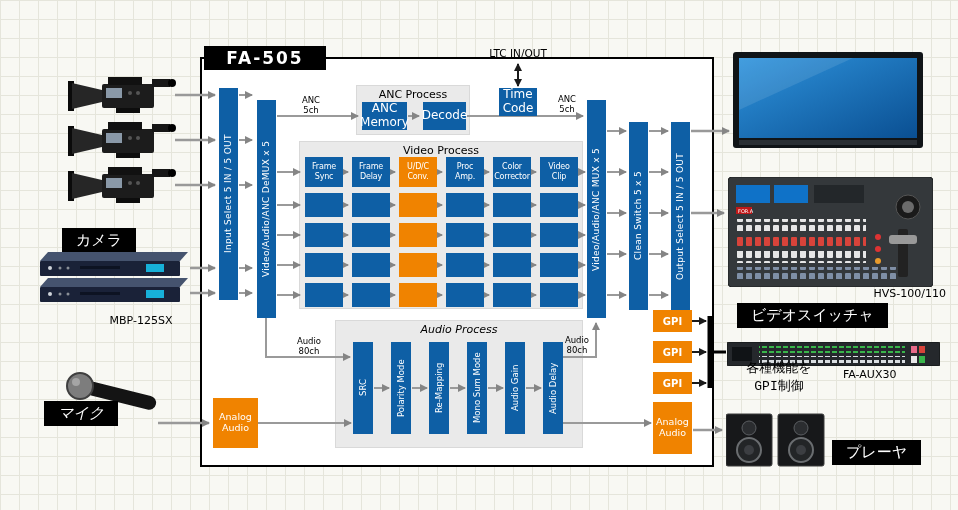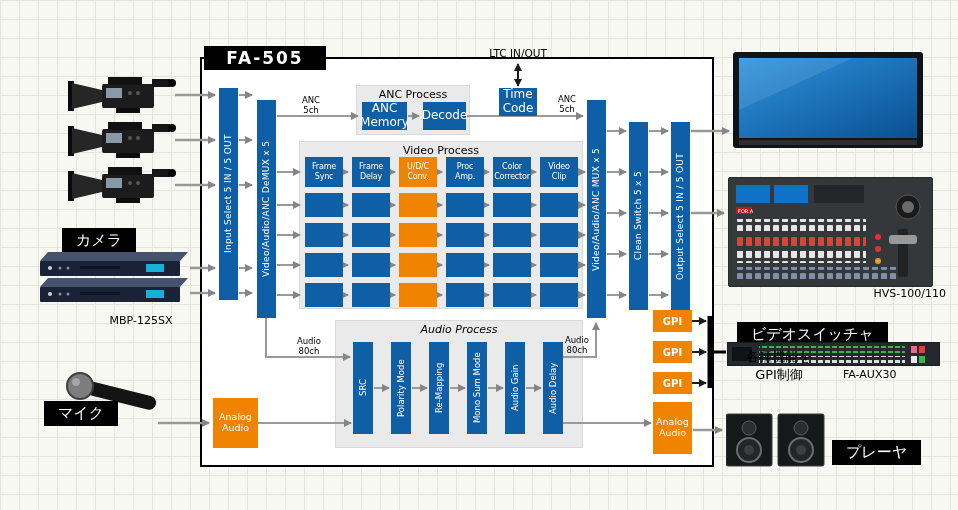--- a/index.html
+++ b/index.html
@@ -301,21 +301,21 @@
   </div>
   <div class="model" style="left:95px;top:314px;width:92px;text-align:center;">MBP-125SX</div>
 
   <div class="dev" style="left:64px;top:366px;">
     <svg width="100" height="52" viewBox="0 0 100 52">
       <rect x="22" y="14" width="72" height="14" rx="7" fill="#141414" transform="rotate(14 22 21)"></rect>
       <circle cx="16" cy="20" r="13" fill="#7d7d7d" stroke="#3f3f3f" stroke-width="2"></circle>
       <circle cx="12" cy="16" r="4" fill="#a5a5a5"></circle>
     </svg>
   </div>
-  <div class="lbl" style="left:44px;top:401px;">マイク</div>
+  <div class="lbl" style="left:44px;top:401px;font-style:italic;">マイク</div>
 
   <div class="dev" style="left:733px;top:52px;">
     <svg width="190" height="96" viewBox="0 0 190 96">
       <defs>
         <linearGradient id="scr" x1="0" y1="0" x2="1" y2="1">
           <stop offset="0" stop-color="#2e93dc"></stop>
             <stop offset="1" stop-color="#0a4f92"></stop>
         </linearGradient>
       </defs>
       <rect x="0" y="0" width="190" height="96" rx="3" fill="#101417"></rect>
@@ -351,21 +351,21 @@
       <circle cx="180" cy="30" r="12" fill="#1a1a1a" stroke="#555"></circle>
       <circle cx="180" cy="30" r="6" fill="#6b6b6b"></circle>
       <rect x="170" y="52" width="10" height="48" rx="2" fill="#222"></rect>
       <rect x="161" y="58" width="28" height="9" rx="3" fill="#999"></rect>
       <circle cx="150" cy="60" r="3" fill="#d33"></circle>
         <circle cx="150" cy="72" r="3" fill="#d33"></circle>
         <circle cx="150" cy="84" r="3" fill="#e89a2b"></circle>
     </svg>
   </div>
   <div class="model" style="left:838px;top:287px;width:108px;text-align:right;">HVS-100/110</div>
-  <div class="lbl" style="left:737px;top:303px;margin-top:19px;">ビデオスイッチャ</div>
+  <div class="lbl" style="left:737px;top:303px;">ビデオスイッチャ</div>
 
   <div class="dev" style="left:727px;top:342px;">
     <svg width="213" height="24" viewBox="0 0 213 24">
       <defs>
         <pattern id="pgn" width="7" height="9" patternUnits="userSpaceOnUse">
             <rect width="5" height="6" fill="#39b54a"></rect>
           </pattern>
         <pattern id="pwh" width="7" height="9" patternUnits="userSpaceOnUse">
             <rect width="5" height="6" fill="#dadee2"></rect>
           </pattern>
@@ -373,21 +373,21 @@
       <rect x="0" y="0" width="213" height="24" rx="2" fill="#25282c" stroke="#101213"></rect>
       <rect x="5" y="5" width="20" height="14" fill="#101316"></rect>
       <rect x="32" y="4" width="146" height="7" fill="url(#pgn)"></rect>
       <rect x="32" y="14" width="146" height="7" fill="url(#pwh)"></rect>
       <rect x="184" y="4" width="6" height="7" fill="#e86a8a"></rect>
         <rect x="192" y="4" width="6" height="7" fill="#d8433a"></rect>
       <rect x="184" y="14" width="6" height="7" fill="#e8e8e8"></rect>
         <rect x="192" y="14" width="6" height="7" fill="#39b54a"></rect>
     </svg>
   </div>
-  <div class="note" style="left:727px;top:348px;width:104px;">各種機能を
+  <div class="note" style="left:727px;top:360px;width:104px;font-family:Liberation Mono, monospace;">各種機能を
 GPI制御</div>
   <div class="model" style="left:843px;top:368px;width:96px;">FA-AUX30</div>
 
   <div class="dev" style="left:726px;top:412px;">
     <svg width="104" height="56" viewBox="0 0 104 56">
       <g>
         <rect x="0" y="2" width="46" height="52" rx="2" fill="#17181a" stroke="#3a3a3a"></rect>
         <circle cx="23" cy="16" r="7" fill="#2b2d30" stroke="#5a5d61"></circle>
         <circle cx="23" cy="38" r="12" fill="#232527" stroke="#6a6d70" stroke-width="2"></circle>
         <circle cx="23" cy="38" r="5" fill="#3c3e42"></circle>

